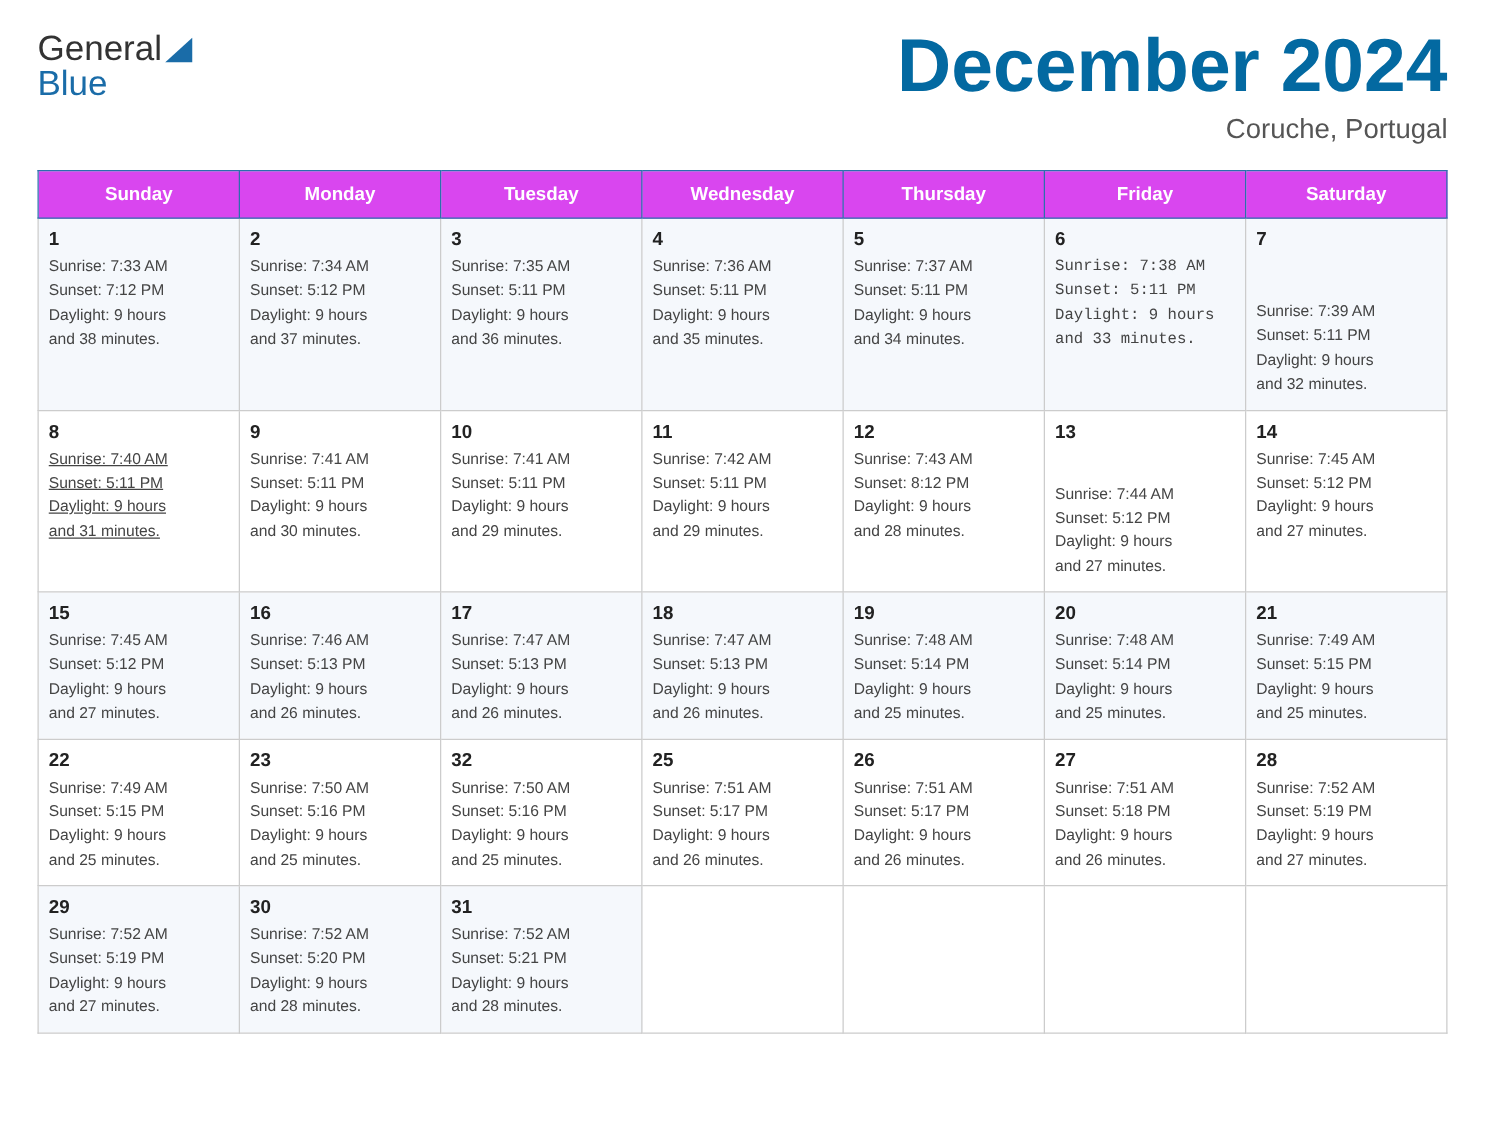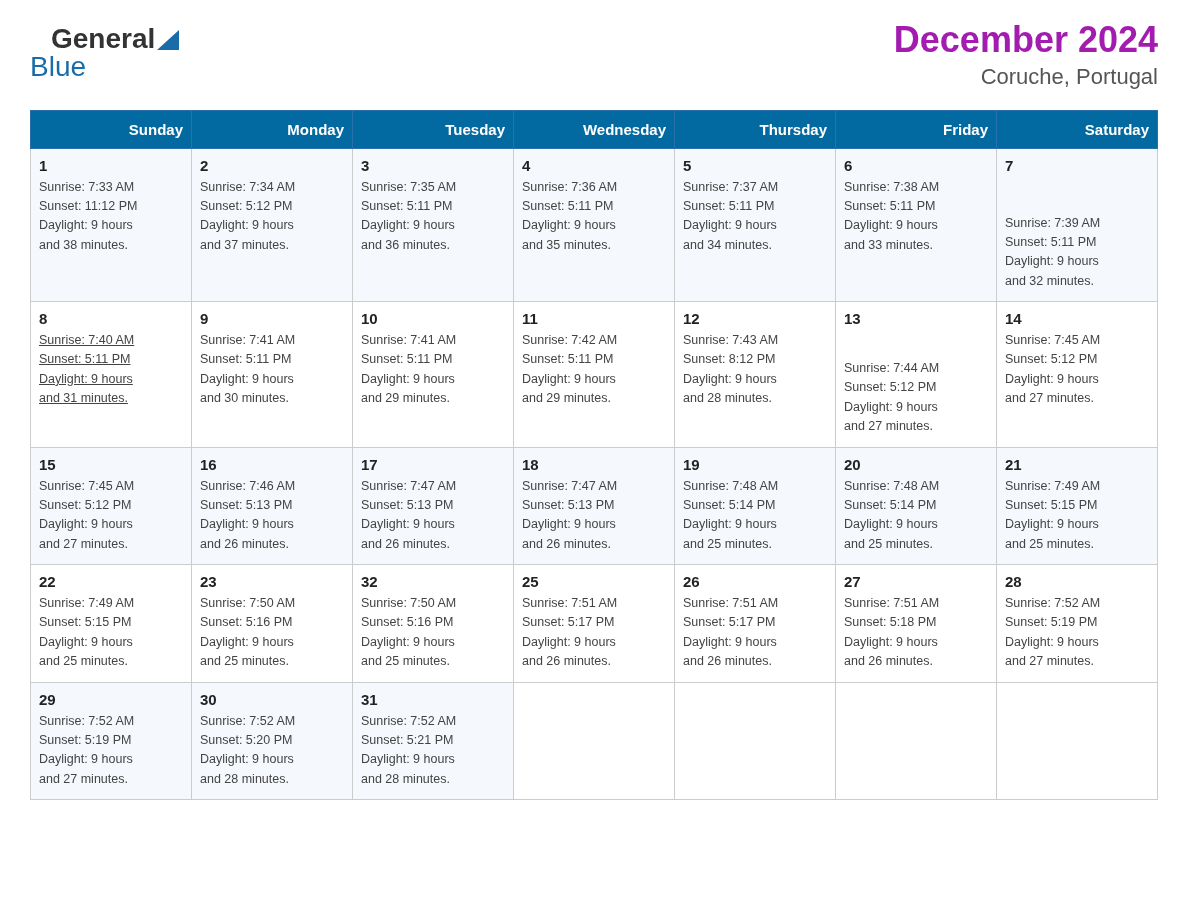--- a/index.html
+++ b/index.html
@@ -17,61 +17,60 @@
       margin-bottom: 20px;
     }
     .logo {
       display: flex;
       flex-direction: column;
       align-items: flex-start;
       padding-top: 5px;
     }
     .logo-general {
       font-size: 28px;
-      font-weight: bold;
+      font-weight: normal;
       color: #333;
       line-height: 1;
-      margin-left: 21px;
     }
     .logo-blue {
       font-size: 28px;
       font-weight: normal;
       color: #1a6ca8;
       line-height: 1;
     }
     .logo-top-row {
       display: flex;
       align-items: center;
     }
     .title-area {
       text-align: right;
     }
     .main-title {
-      font-size: 36px;
+      font-size: 60px;
       font-weight: bold;
-      color: #a21caf;
+      color: #0369a1;
       line-height: 1.1;
     }
     .subtitle {
       font-size: 22px;
       color: #555;
       margin-top: 4px;
     }
     table {
       width: 100%;
       border-collapse: collapse;
       table-layout: fixed;
     }
     thead tr th {
-      background-color: #0369a1;
+      background-color: #d946ef;
       color: #fff;
       font-size: 15px;
       font-weight: bold;
       padding: 10px 8px;
-      text-align: right;
+      text-align: center;
       border: 1px solid #2c6fad;
     }
     tbody tr td {
       vertical-align: top;
       padding: 8px 8px 10px 8px;
       font-size: 13px;
       color: #333;
       border: 1px solid #ccc;
       height: 110px;
     }
@@ -129,21 +128,21 @@
         <th>Thursday</th>
         <th>Friday</th>
         <th>Saturday</th>
       </tr>
   </thead>
   <tbody id="calendar-body">
   <tr>
         <td>
           <span class="day-num">1</span>
           <div class="day-info" style="white-space: pre-line;">Sunrise: 7:33 AM
-Sunset: 11:12 PM
+Sunset: 7:12 PM
 Daylight: 9 hours
 and 38 minutes.</div>
         </td>
         <td>
           <span class="day-num">2</span>
           <div class="day-info" style="white-space: pre-line;">Sunrise: 7:34 AM
 Sunset: 5:12 PM
 Daylight: 9 hours
 and 37 minutes.</div>
         </td>
@@ -163,21 +162,21 @@
         </td>
         <td>
           <span class="day-num">5</span>
           <div class="day-info" style="white-space: pre-line;">Sunrise: 7:37 AM
 Sunset: 5:11 PM
 Daylight: 9 hours
 and 34 minutes.</div>
         </td>
         <td>
           <span class="day-num">6</span>
-          <div class="day-info" style="white-space: pre-line;">Sunrise: 7:38 AM
+          <div class="day-info" style="white-space: pre-line; font-family: Liberation Mono, monospace;">Sunrise: 7:38 AM
 Sunset: 5:11 PM
 Daylight: 9 hours
 and 33 minutes.</div>
         </td>
         <td>
           <span class="day-num">7</span>
           <div class="day-info" style="white-space: pre-line; margin-top: 40px;">Sunrise: 7:39 AM
 Sunset: 5:11 PM
 Daylight: 9 hours
 and 32 minutes.</div>

